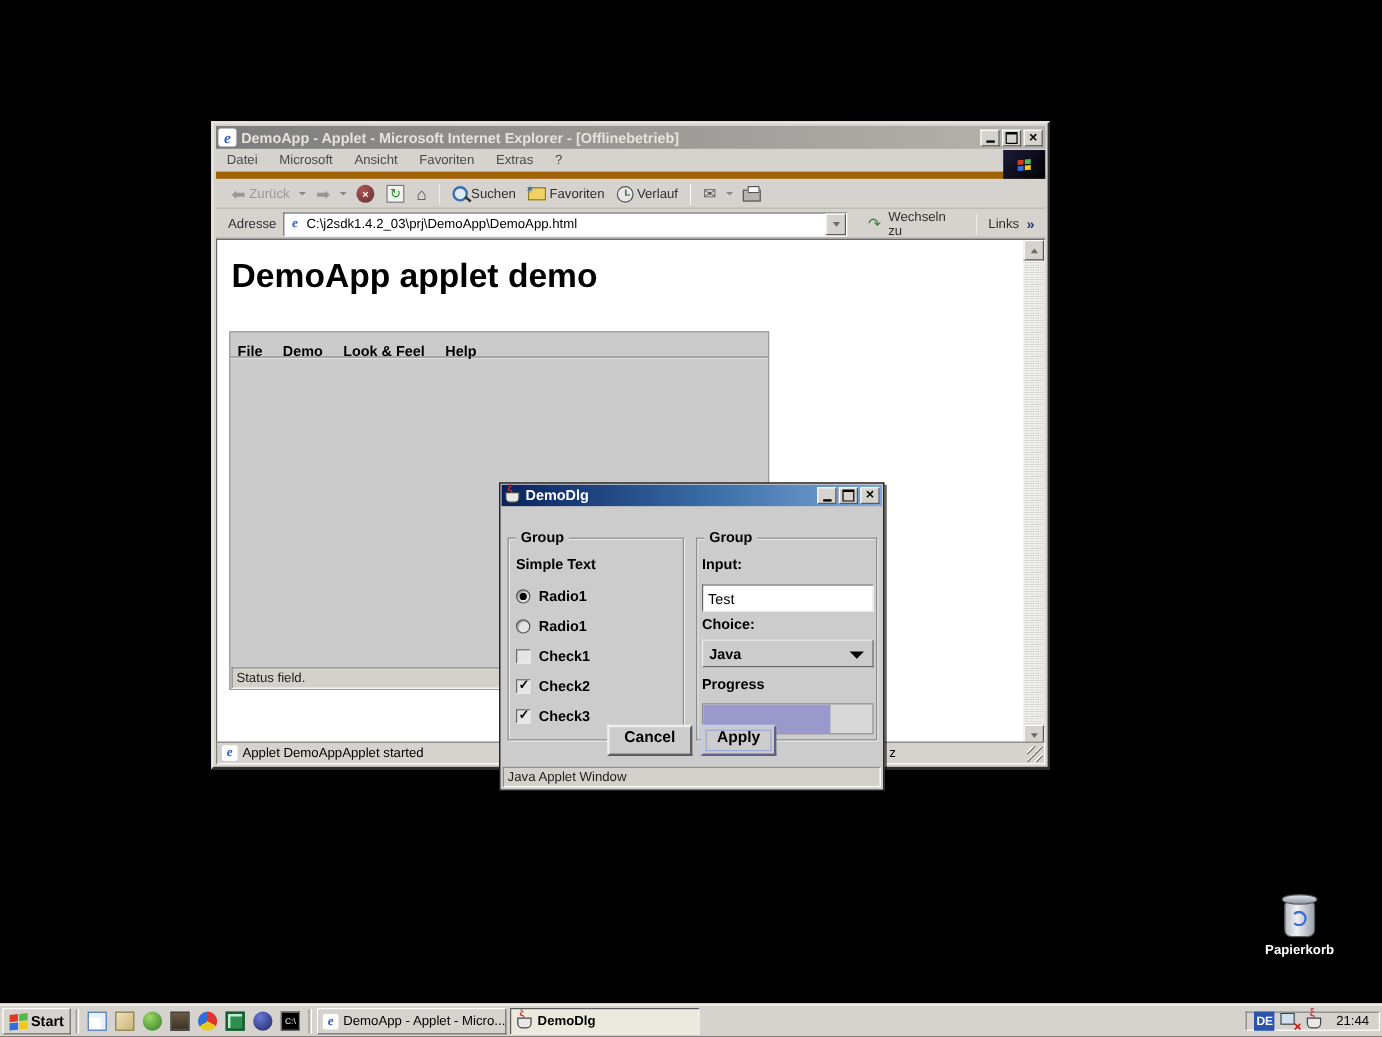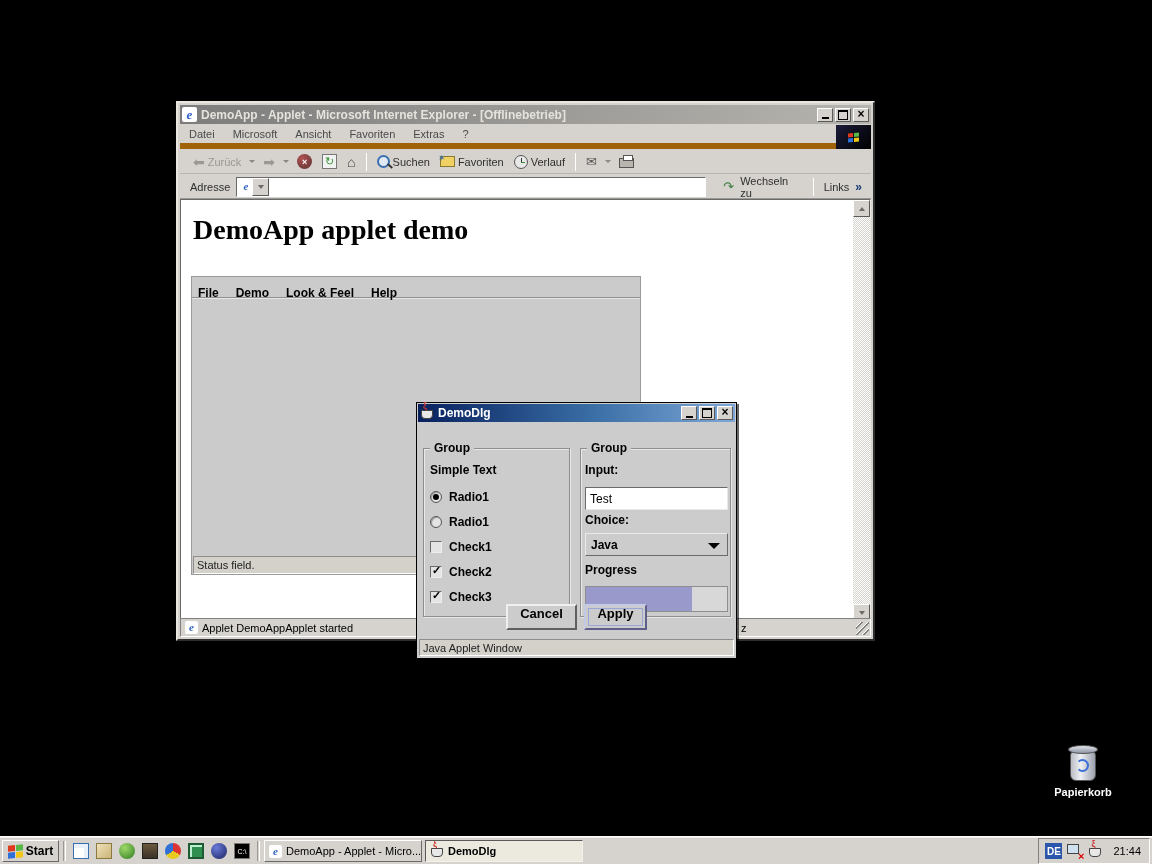--- a/index.html
+++ b/index.html
@@ -66,21 +66,21 @@
   .addr-field { display:flex; align-items:center; background:#fff; border:1px solid;
                 border-color:#6a6a6a #fff #fff #6a6a6a; height:20px; width:490px; margin-left:6px; padding-left:2px; }
   .addr-field .txt { font-size:11px; color:#000; flex:1; white-space:nowrap; overflow:hidden; }
   .addr-dd { width:17px; height:18px; border:1px solid; border-color:#fff #5a5a5a #5a5a5a #fff;
              background:#d6d3ce; display:flex; align-items:center; justify-content:center; }
   .go-arrow { color:#3f7d3f; font-size:13px; margin-right:3px; }
   .chev { color:#1b3c78; font-weight:bold; font-size:12px; margin-left:3px; }
 
   .ie-content { position:absolute; left:2px; top:96px; right:2px; height:423px; background:#fff;
                 border:1px solid; border-color:#6a6a6a #e9e6df #e9e6df #6a6a6a; }
-  .page-h1 { font-family:Liberation Serif, serif; font-weight:bold; font-size:28px; color:#000;
+  .page-h1 { font-family:Liberation Sans, sans-serif; font-weight:bold; font-size:28px; color:#000;
              position:absolute; left:12px; top:14px; }
   .scrollbar { position:absolute; right:0; top:0; bottom:0; width:17px;
                background:repeating-conic-gradient(#fff 0 25%, #d6d3ce 0 50%) 0 0/2px 2px; }
   .sb-btn { position:absolute; left:0; width:17px; height:17px; border:1px solid; border-color:#fff #5a5a5a #5a5a5a #fff;
             background:#d6d3ce; display:flex; align-items:center; justify-content:center; }
   .sb-up { top:0; } .sb-down { bottom:0; }
   .tri-up { width:0; height:0; border-left:3px solid transparent; border-right:3px solid transparent; border-bottom:4px solid #6a6a6a; }
   .tri-down { width:0; height:0; border-left:3px solid transparent; border-right:3px solid transparent; border-top:4px solid #6a6a6a; }
 
   
@@ -144,21 +144,21 @@
   .taskbar { position:absolute; left:0; top:837px; width:1152px; height:27px; background:#d6d3ce;
              border-top:1px solid #f4f1ea; box-shadow:0 -1px 0 #fff; display:flex; align-items:center; padding:0 2px; }
   .startbtn { width:57px; height:22px; display:flex; align-items:center; justify-content:center; gap:3px;
               font-weight:bold; font-size:12px; color:#000; }
   .tb-sep { width:3px; height:20px; border-left:1px solid #9a9894; border-right:1px solid #fff; margin:0 4px; }
   .ql { display:flex; align-items:center; gap:7px; padding:0 3px; }
   .qli { width:16px; height:16px; }
   .task { height:22px; width:158px; display:flex; align-items:center; gap:4px; font-size:11px; padding:0 4px;
           margin-right:3px; white-space:nowrap; overflow:hidden; }
   .task.pressed { border-color:#5a5a5a #f4f1ea #f4f1ea #5a5a5a; background:#eceade; font-weight:bold; }
-  .tray { margin-left:auto; height:26px; display:flex; align-items:center; gap:5px; padding:0 8px 0 6px;
+  .tray { margin-left:auto; height:16px; display:flex; align-items:center; gap:5px; padding:0 8px 0 6px;
           border:1px solid; border-color:#808080 #fff #fff #808080; }
   .de { width:17px; height:16px; background:#2c56ab; color:#fff; font-size:10px; font-weight:bold;
         display:flex; align-items:center; justify-content:center; }
   .netico { width:16px; height:14px; position:relative; }
   .netico::before { content:""; position:absolute; left:0; top:0; width:10px; height:8px; background:#cfe0ef; border:1px solid #444; }
   .netico::after { content:"×"; position:absolute; right:-1px; bottom:-4px; color:#d00; font-weight:bold; font-size:11px; }
   .clock { font-size:11px; color:#000; padding-left:6px; }
 
   
   .deskicon { position:absolute; left:1047px; top:745px; width:72px; text-align:center; }
@@ -240,20 +240,21 @@
     <span class="ddown"></span>
     <span class="tbtn">
         <span class="ico-print"></span>
       </span>
   </div>
 
   <div class="ie-address">
     <span style="margin-left:6px;">Adresse</span>
     <span class="addr-field">
       <span class="ie-ico" style="width:13px;height:13px;font-size:11px;">e</span>
+      <span class="txt" style="margin-left:3px;">C:\j2sdk1.4.2_03\prj\DemoApp\DemoApp.html</span>
       <span class="addr-dd">
           <span class="tri-down"></span>
         </span>
     </span>
     <span class="tbtn" style="margin-left:12px;">
       <span class="go-arrow">↷</span>
       <span>Wechseln zu</span>
     </span>
     <span class="tsep" style="margin-left:8px;"></span>
     <span class="tbtn">

